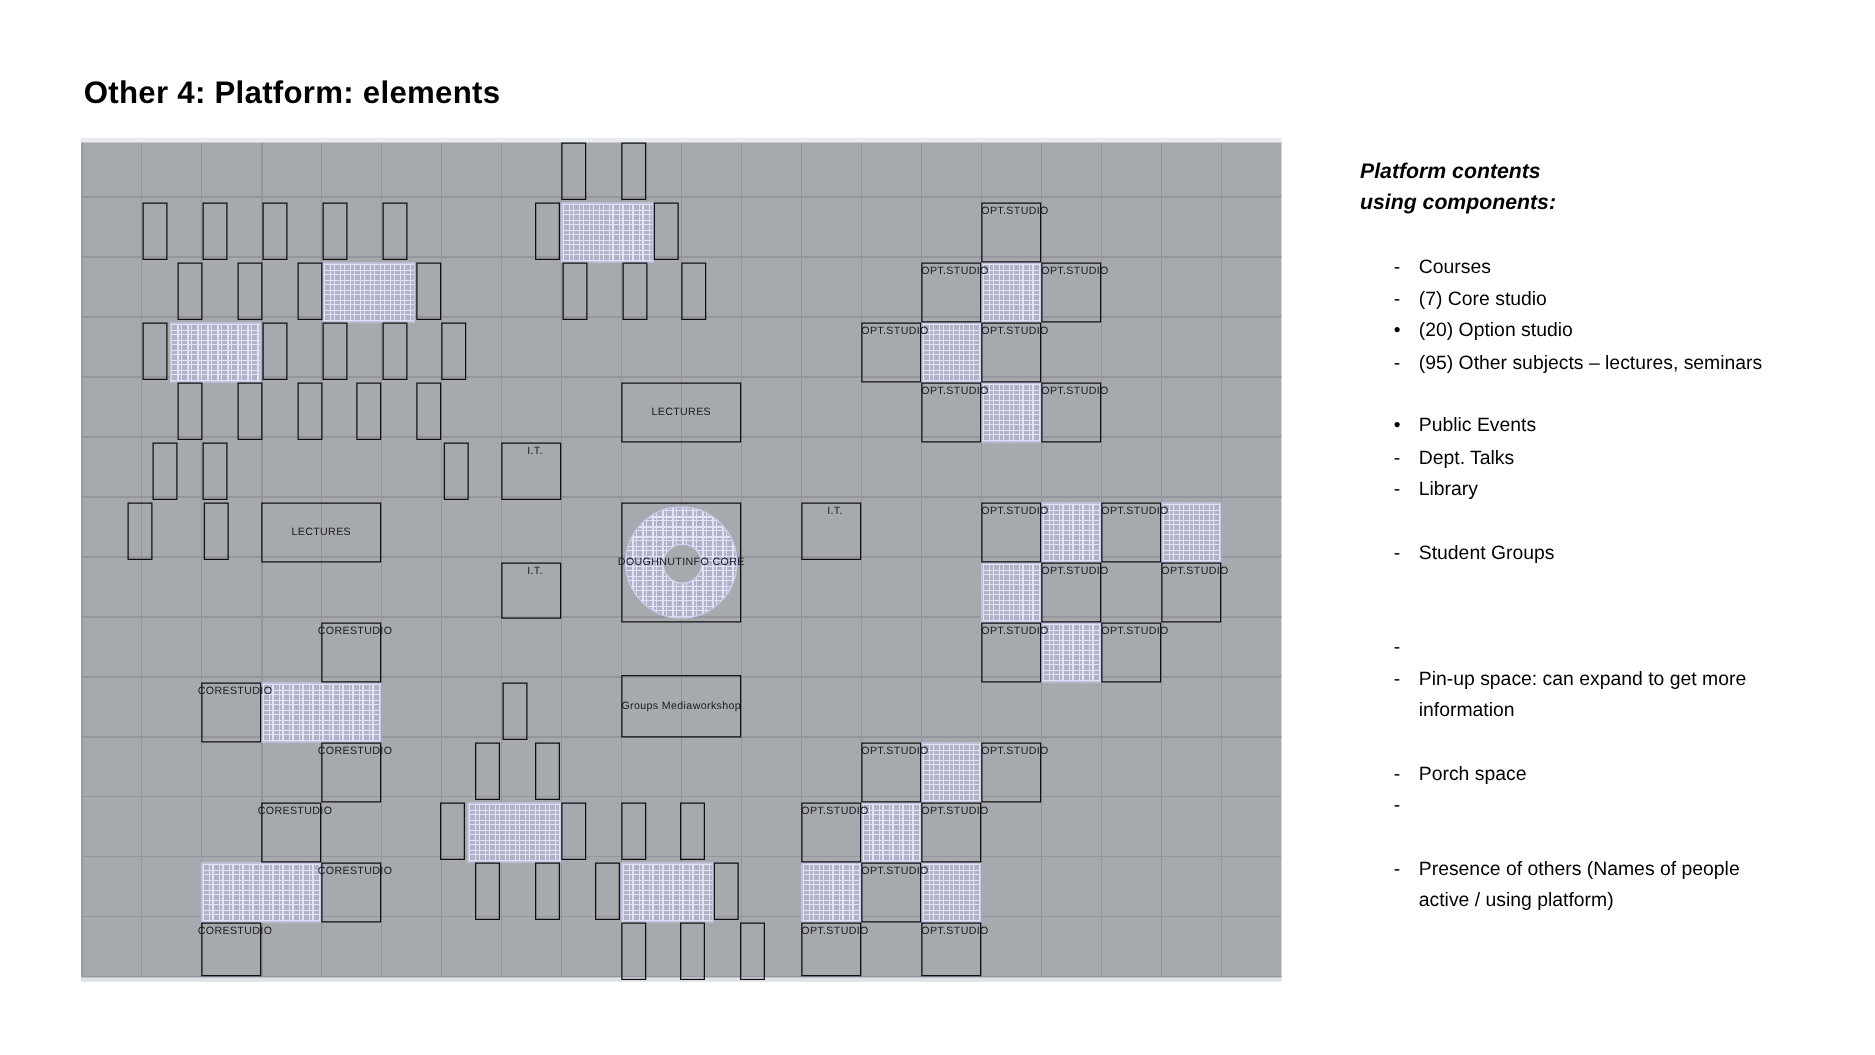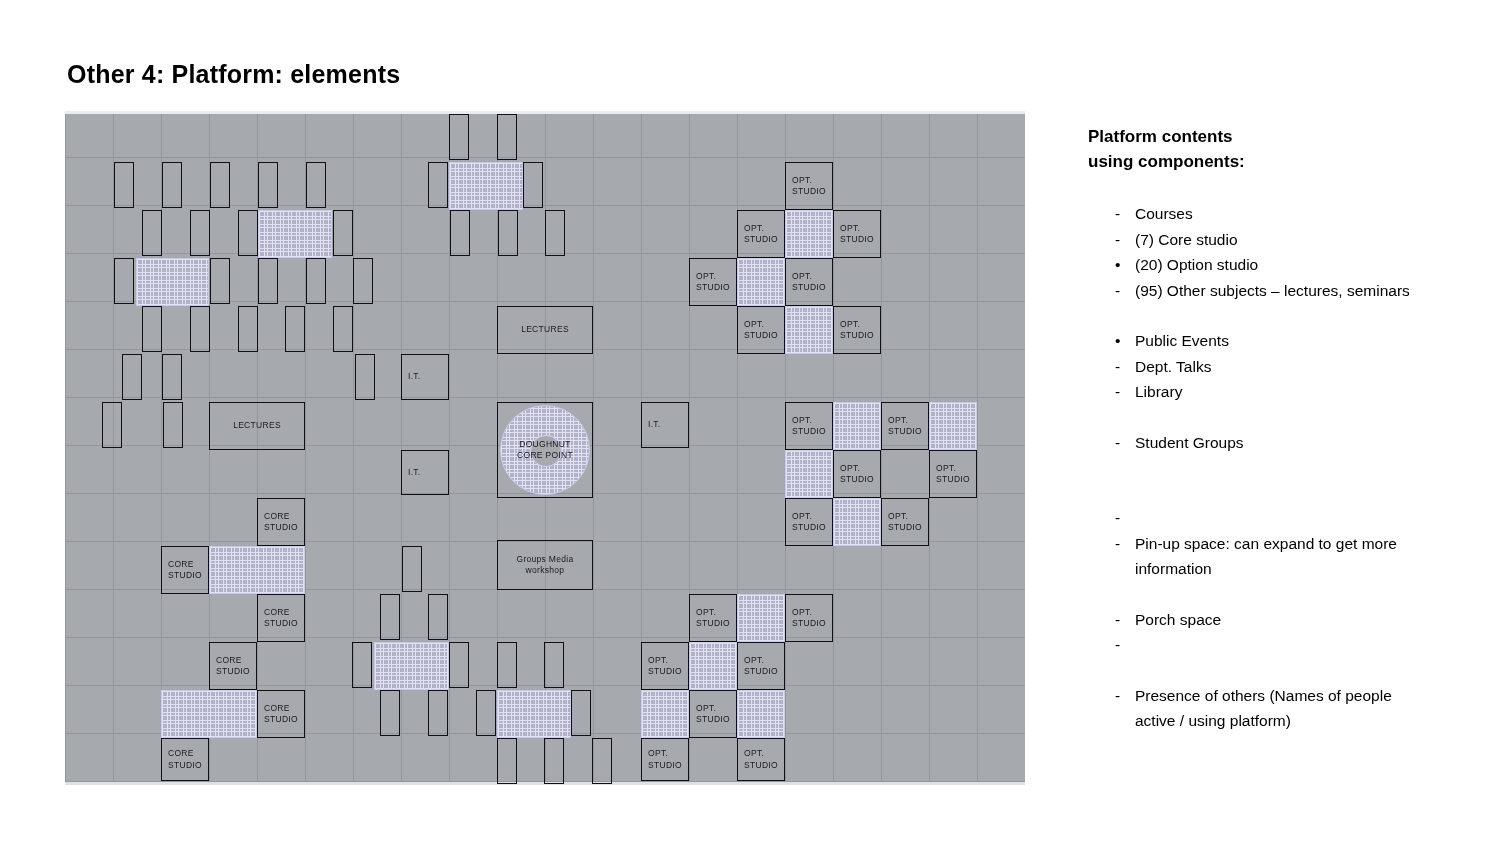--- a/index.html
+++ b/index.html
@@ -27,42 +27,42 @@
   .dotted{
     position:absolute;box-sizing:border-box;
     border:1px solid #c9c9e9;
     background-color:#b1b2c5;
     background-image:
       repeating-linear-gradient(90deg,#e2e2f7 0 1px,rgba(0,0,0,0) 1px 5px,#e2e2f7 5px 6px,rgba(0,0,0,0) 6px 8px),
       repeating-linear-gradient(0deg,#e2e2f7 0 1px,rgba(0,0,0,0) 1px 5px,#e2e2f7 5px 6px,rgba(0,0,0,0) 6px 8px);
   }
   .room{
     position:absolute;box-sizing:border-box;border:1.5px solid #101013;
-    display:flex;flex-direction:column;justify-content:center;
+    display:flex;flex-direction:row;justify-content:center;
     font-size:8.5px;line-height:1.3;letter-spacing:0.3px;color:#1a1a20;
   }
   .room.left{align-items:flex-start;padding-left:6px;}
   .room.center{align-items:center;text-align:center;}
   .room .rlabel{position:relative;z-index:3;white-space:nowrap;}
   .donut{
     position:absolute;left:2px;top:2px;width:90px;height:90px;border-radius:50%;
     box-sizing:border-box;border:1.5px solid #cbcbec;
     background-color:#b1b2c5;
     background-image:
       repeating-linear-gradient(90deg,#e2e2f7 0 1px,rgba(0,0,0,0) 1px 5px,#e2e2f7 5px 6px,rgba(0,0,0,0) 6px 8px),
       repeating-linear-gradient(0deg,#e2e2f7 0 1px,rgba(0,0,0,0) 1px 5px,#e2e2f7 5px 6px,rgba(0,0,0,0) 6px 8px);
     z-index:1;
   }
   .donut-hole{
     position:absolute;left:50%;top:50%;width:30px;height:30px;margin:-15px 0 0 -15px;
     border-radius:50%;background:#a6a9ad;border:1px solid #d2d2f0;z-index:2;
   }
   
   #sidebar{position:absolute;left:1088px;top:124px;width:330px;}
-  .sb-title{font-size:17px;font-weight:bold;line-height:25px;}
+  .sb-title{font-size:17px;font-weight:bold;line-height:25px;font-style:italic;}
   .sb-group{margin-top:25px;}
   .sb-group.first{margin-top:27px;}
   .sb-group.biggap{margin-top:50px;}
   .sb-item{display:flex;font-size:15.5px;line-height:25.5px;}
   .sb-marker{flex:0 0 47px;box-sizing:border-box;padding-left:27px;}
   .sb-text{flex:1;}
   .sb-text b{font-weight:normal;}
 </style>
 </head>
 <body>
@@ -253,21 +253,21 @@
       <div class="rlabel">STUDIO</div>
     </div>
     <div class="room left" style="left: 672px; top: 624px; width: 48px; height: 43px;">
       <div class="rlabel">OPT.</div>
       <div class="rlabel">STUDIO</div>
     </div>
     <div class="room center" style="left: 432px; top: 288px; width: 96px; height: 96px;">
       <div class="donut"></div>
       <div class="donut-hole"></div>
       <div class="rlabel">DOUGHNUT</div>
-      <div class="rlabel">CORE POINT</div>
+      <div class="rlabel">INFO CORE</div>
     </div>
   </div>
 
 <div id="sidebar">
   <div class="sb-title">
     <div>Platform contents</div>
     <div>using components:</div>
   </div>
   <div id="sb-groups">
       <div class="sb-group first">

